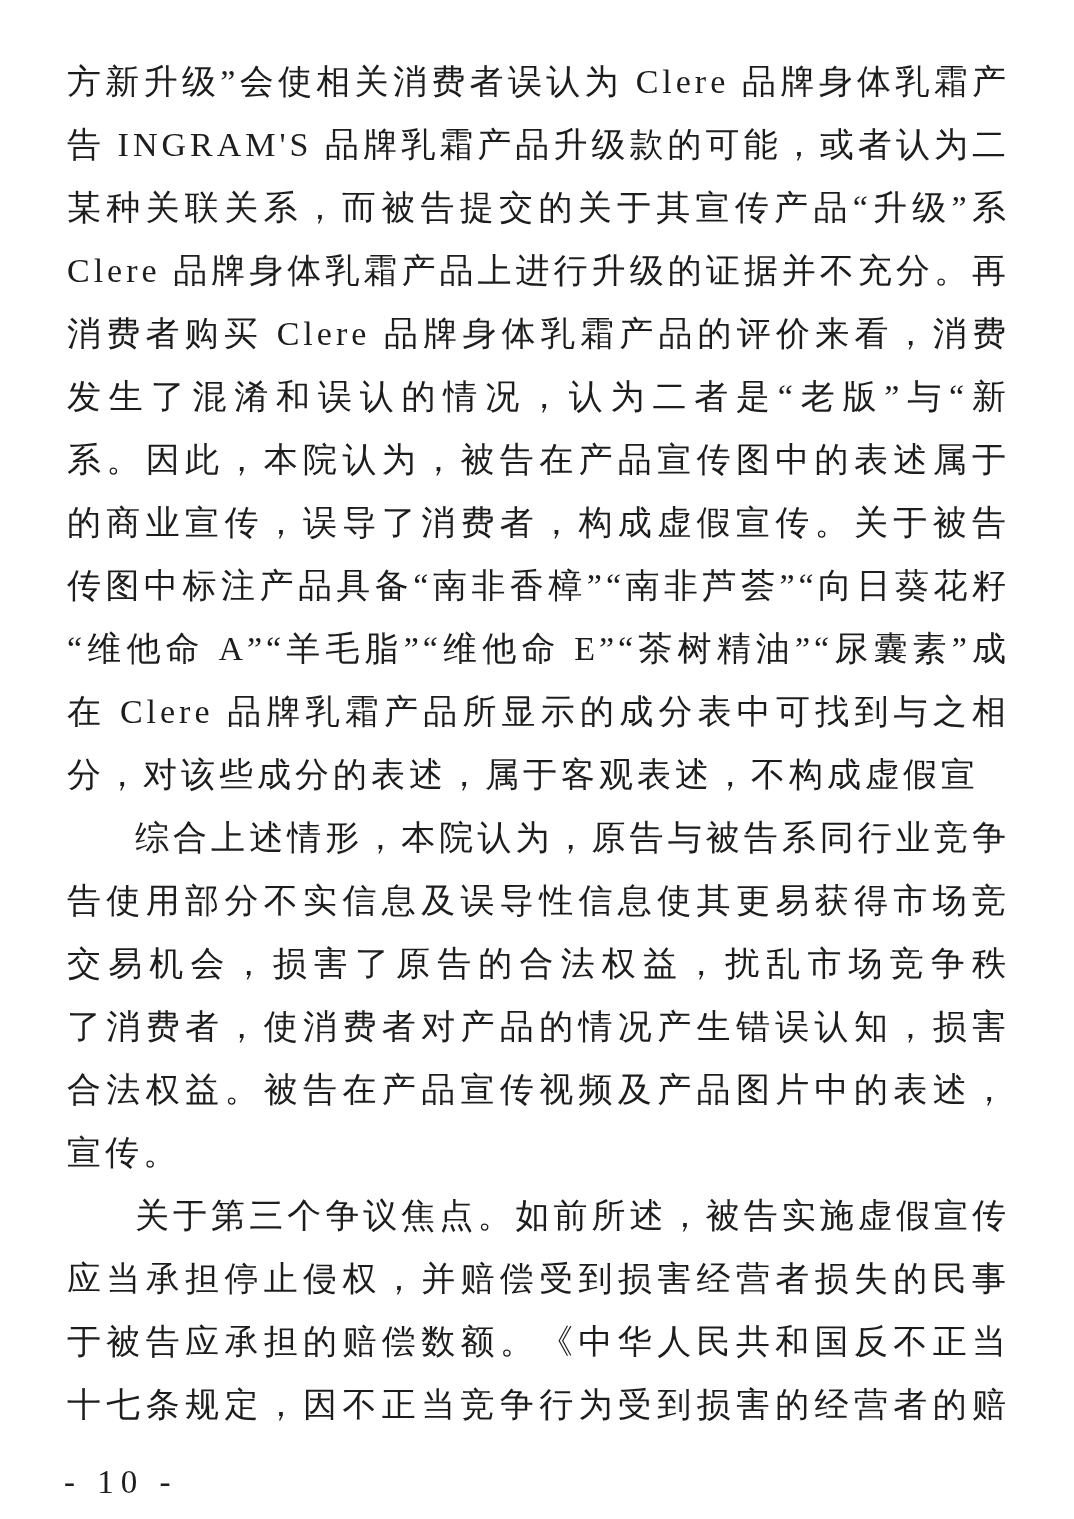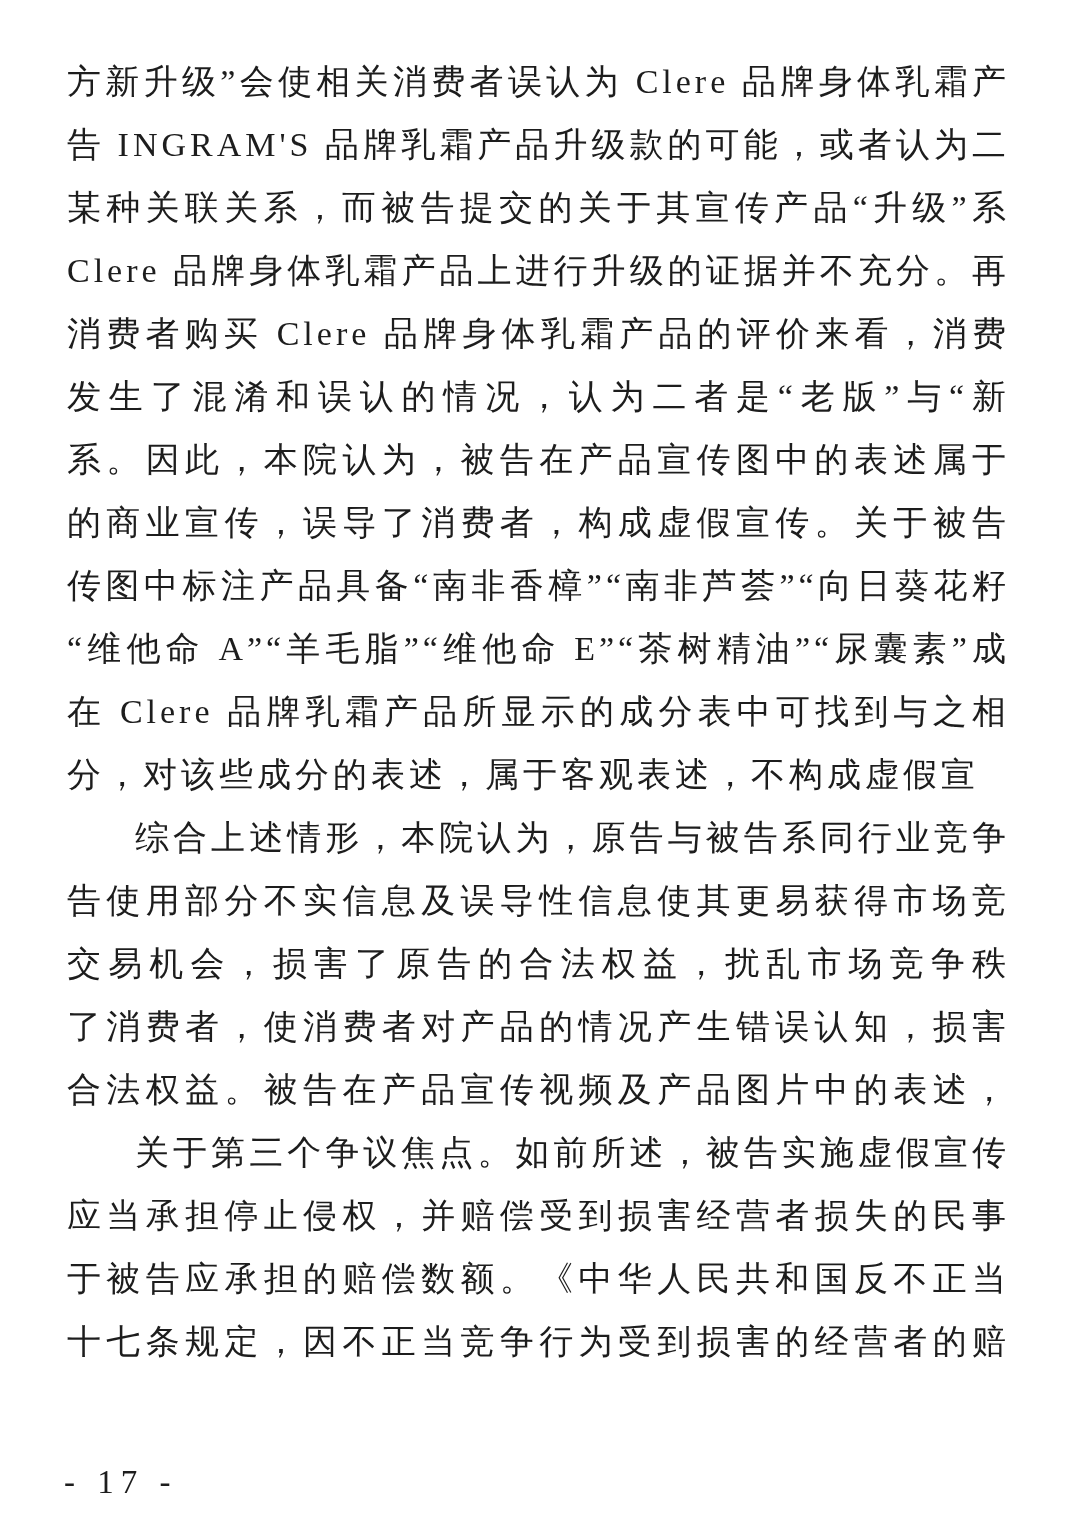--- a/index.html
+++ b/index.html
@@ -72,22 +72,23 @@
         <div class="line">“维他命 A”“羊毛脂”“维他命 E”“茶树精油”“尿囊素”成分，</div>
         <div class="line">在 Clere 品牌乳霜产品所显示的成分表中可找到与之相对应的成</div>
         <div class="line flush-left">分，对该些成分的表述，属于客观表述，不构成虚假宣传。</div>
       </div>
       <div class="paragraph">
         <div class="line indent">综合上述情形，本院认为，原告与被告系同行业竞争者，被</div>
         <div class="line">告使用部分不实信息及误导性信息使其更易获得市场竞争优势和</div>
         <div class="line">交易机会，损害了原告的合法权益，扰乱市场竞争秩序，亦误导</div>
         <div class="line">了消费者，使消费者对产品的情况产生错误认知，损害消费者的</div>
         <div class="line">合法权益。被告在产品宣传视频及产品图片中的表述，构成虚假</div>
+        <div class="line flush-left">宣传。</div>
       </div>
       <div class="paragraph">
         <div class="line indent">关于第三个争议焦点。如前所述，被告实施虚假宣传行为，</div>
         <div class="line">应当承担停止侵权，并赔偿受到损害经营者损失的民事责任。关</div>
         <div class="line">于被告应承担的赔偿数额。《中华人民共和国反不正当竞争法》第</div>
         <div class="line">十七条规定，因不正当竞争行为受到损害的经营者的赔偿数额，</div>
       </div>
     </div>
-  <div class="footer">- 17 -</div>
+  <div class="footer">- 10 -</div>
 </div>
 
 </body></html>

